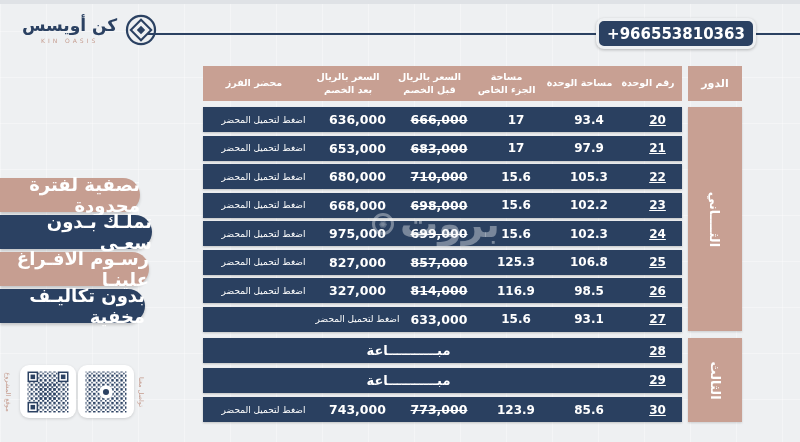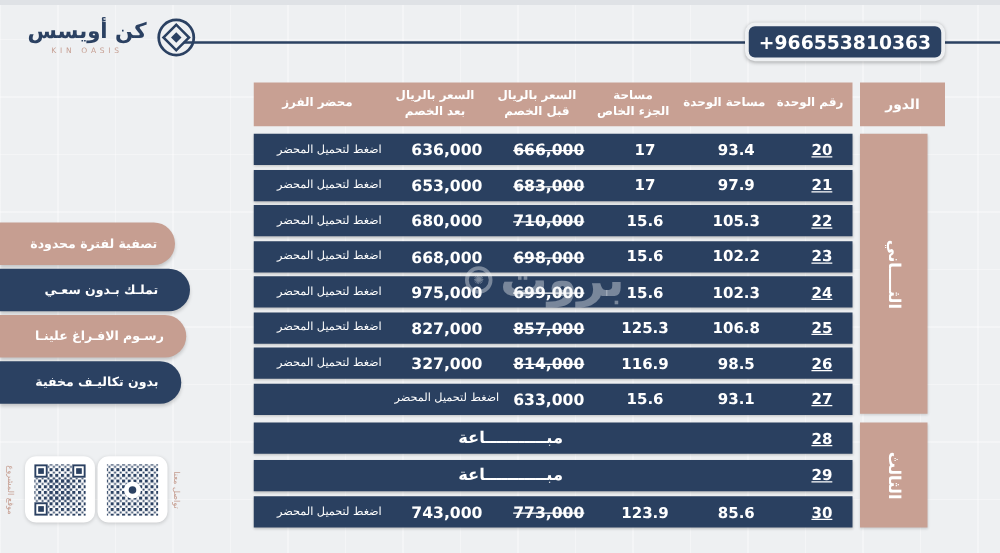--- a/index.html
+++ b/index.html
@@ -23,39 +23,39 @@
   .phone-badge {
     position:absolute; top:14px; left:596px; width:160px; height:31px;
     background:#2b4162; border:3px solid #eef0f2; border-radius:8px;
     box-shadow:0 1px 3px rgba(0,0,0,.25);
     color:#fff; font-weight:bold; font-size:15px; direction:ltr;
     display:flex; align-items:center; justify-content:center; z-index:2; cursor:pointer;text-align:right;
   }
 
   
   .side-badge {
-    position:absolute; left:0; height:34px; color:#fff; font-weight:bold; font-size:10px;
+    position:absolute; left:0; height:34px; color:#fff; font-weight:bold; font-size:18px;
     display:flex; align-items:center; justify-content:center;
     border-radius:0 17px 17px 0; box-shadow:0 2px 3px rgba(0,0,0,.18); padding-left:10px;
   }
   .side-badge.b0 { top:174px; width:140px; background:#c69e91; }
   .side-badge.b1 { top:211px; width:152px; background:#2b4162; }
   .side-badge.b2 { top:248px; width:149px; background:#c69e91; }
   .side-badge.b3 { top:285px; width:145px; background:#2b4162; }
 
   
   .thead, .trow { display:grid; grid-template-columns:68px 69px 77px 77px 86px 102px; }
   .thead {
     position:absolute; top:62px; left:203px; width:479px; height:35px;
     background:#c8a093; color:#fff;
   }
   .hcell { display:flex; align-items:center; justify-content:center; text-align:center;
     font-size:9.5px; font-weight:bold; white-space:pre-line; line-height:1.3; }
   .floor-hcell {
-    position:absolute; top:62px; left:688px; width:68px; height:35px;
+    position:absolute; top:62px; left:688px; width:54px; height:35px;
     background:#c8a093; color:#fff; font-size:11px; font-weight:bold;
     display:flex; align-items:center; justify-content:center;
   }
   .tsection { position:absolute; left:203px; width:479px; display:flex; flex-direction:column; }
   .tsection.s0 { top:103px; gap:3.5px; }
   .tsection.s1 { top:334px; gap:4.5px; }
   .trow { height:25px; background:#2a4060; color:#fff; box-shadow:0 1px 2px rgba(0,0,0,.2); }
   .trow.sold { grid-template-columns:68px 1fr; }
   .tcell { display:flex; align-items:center; justify-content:center; font-size:12px; font-weight:bold;padding-left:19px; }
   .tcell.num { font-size:12px;text-decoration:underline; }

